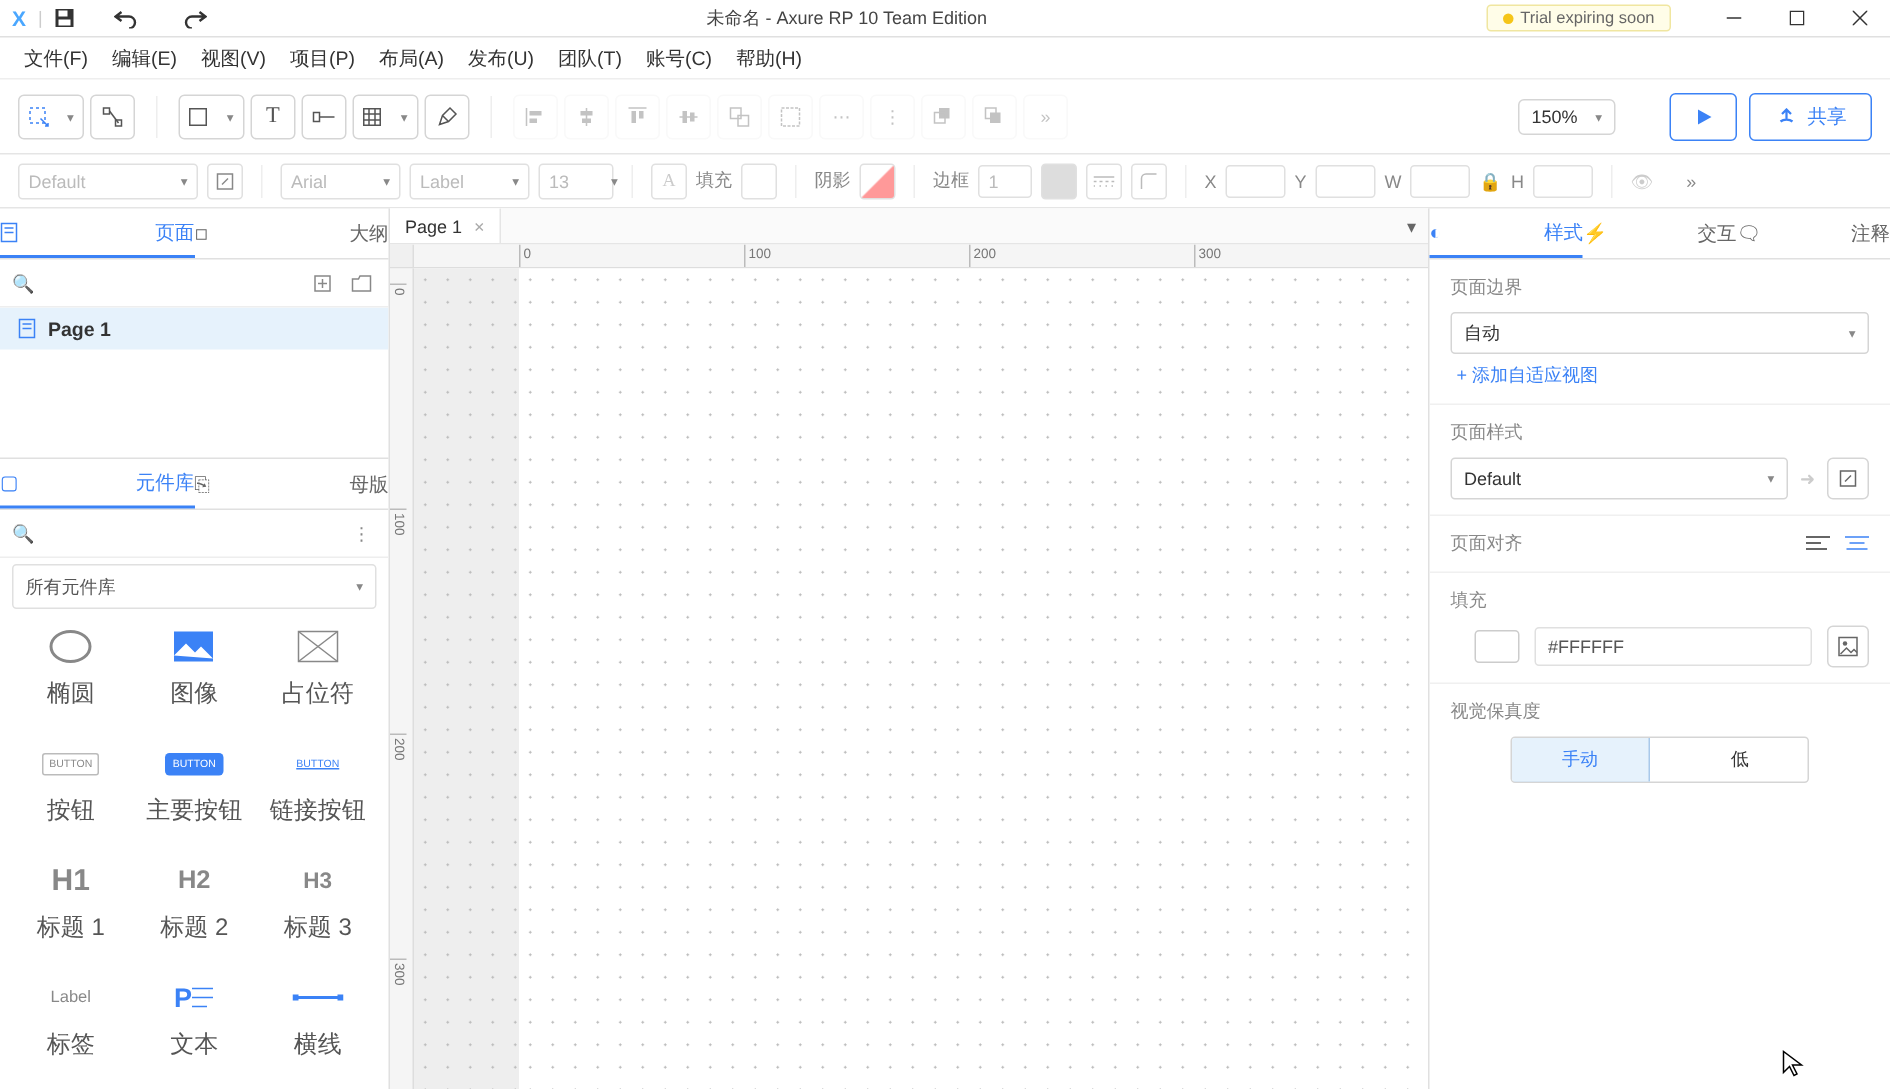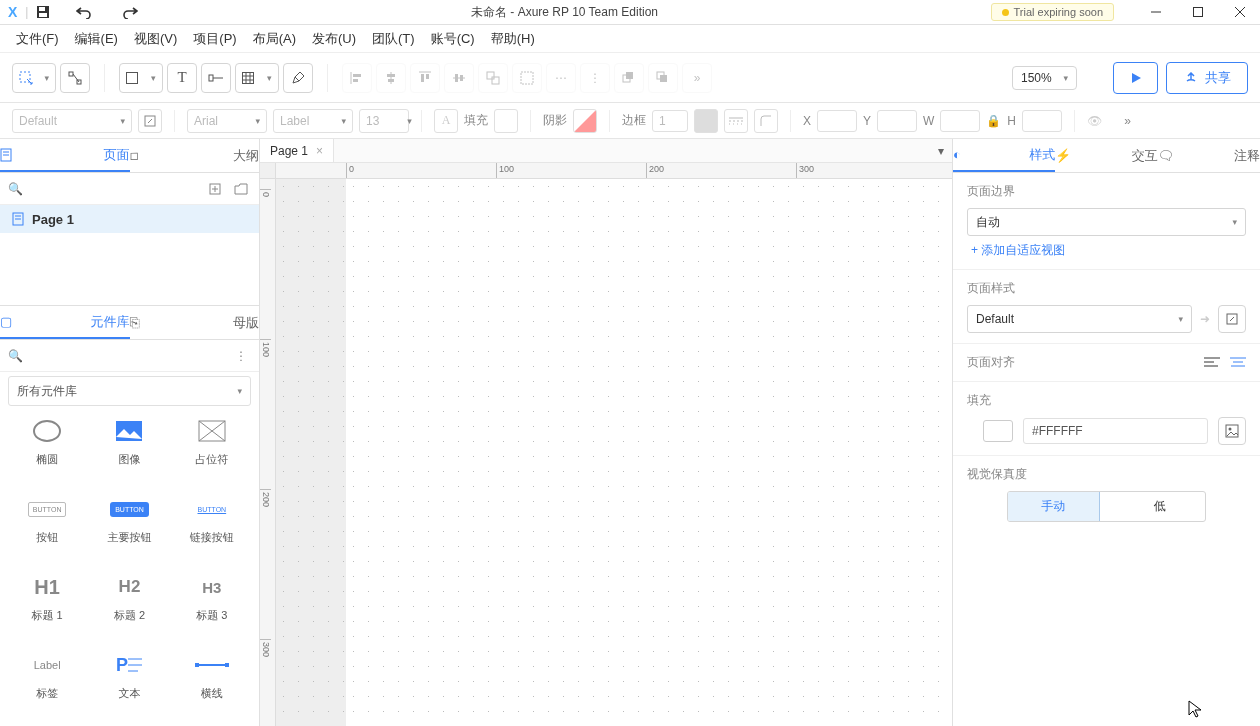--- a/index.html
+++ b/index.html
@@ -54,21 +54,21 @@
 .pagelist { flex: 0 0 100px; overflow: auto; }
 .pageitem { height: 28px; display: flex; align-items: center; padding: 0 12px; gap: 8px; background: #e6f2fc; font-size: 13px; }
 
 
 .libpanel { border-top: 1px solid #e0e0e0; flex: 1; display: flex; flex-direction: column; overflow: hidden;}
 .libsearch { height: 32px; display: flex; align-items: center; padding: 0 8px; border-bottom: 1px solid #eee; }
 .libsel { height: 30px; border: 1px solid #e0e0e0; margin: 4px 8px; border-radius: 3px; display: flex; align-items: center; justify-content: space-between; padding: 0 8px; font-size: 12px; color: #555;}
 .libgrid { flex: 1; overflow: auto; display: grid; grid-template-columns: repeat(3, 1fr); gap: 4px; padding: 0 8px 8px; }
 .libcell { display: flex; flex-direction: column; align-items: center; gap: 6px; padding: 6px 0; }
 .libthumb { width: 38px; height: 30px; display: flex; align-items: center; justify-content: center; color: #888; }
-.liblabel { font-size: 11px; color: #555; }
+.liblabel { font-size: 16px; color: #555; }
 
 
 .doctabs { height: 24px; display: flex; align-items: center; border-bottom: 1px solid #e5e5e5; background: #fafafa; }
 .doctab { height: 100%; display: flex; align-items: center; padding: 0 10px; gap: 8px; background: #fff; border-right: 1px solid #e5e5e5; font-size: 12px;}
 .canvaswrap { flex: 1; position: relative; overflow: hidden; }
 .ruler-h { position: absolute; top: 0; left: 16px; right: 0; height: 16px; background: #f5f5f5; border-bottom: 1px solid #ddd; display: flex; font-size: 9px; color: #777; }
 .ruler-h .tick { position: relative; width: 150px; border-left: 1px solid #bbb; padding-left: 2px; padding-top:1px; }
 .ruler-v { position: absolute; top: 16px; left: 0; bottom: 0; width: 16px; background: #f5f5f5; border-right: 1px solid #ddd; font-size: 9px; color: #777;}
 .ruler-v .tick { height: 150px; border-top: 1px solid #bbb; writing-mode: vertical-rl; padding-top:2px; padding-left:1px;}
 .ruler-corner { position: absolute; top:0; left:0; width:16px; height:16px; background:#f0f0f0; border-right:1px solid #ddd; border-bottom:1px solid #ddd;}

